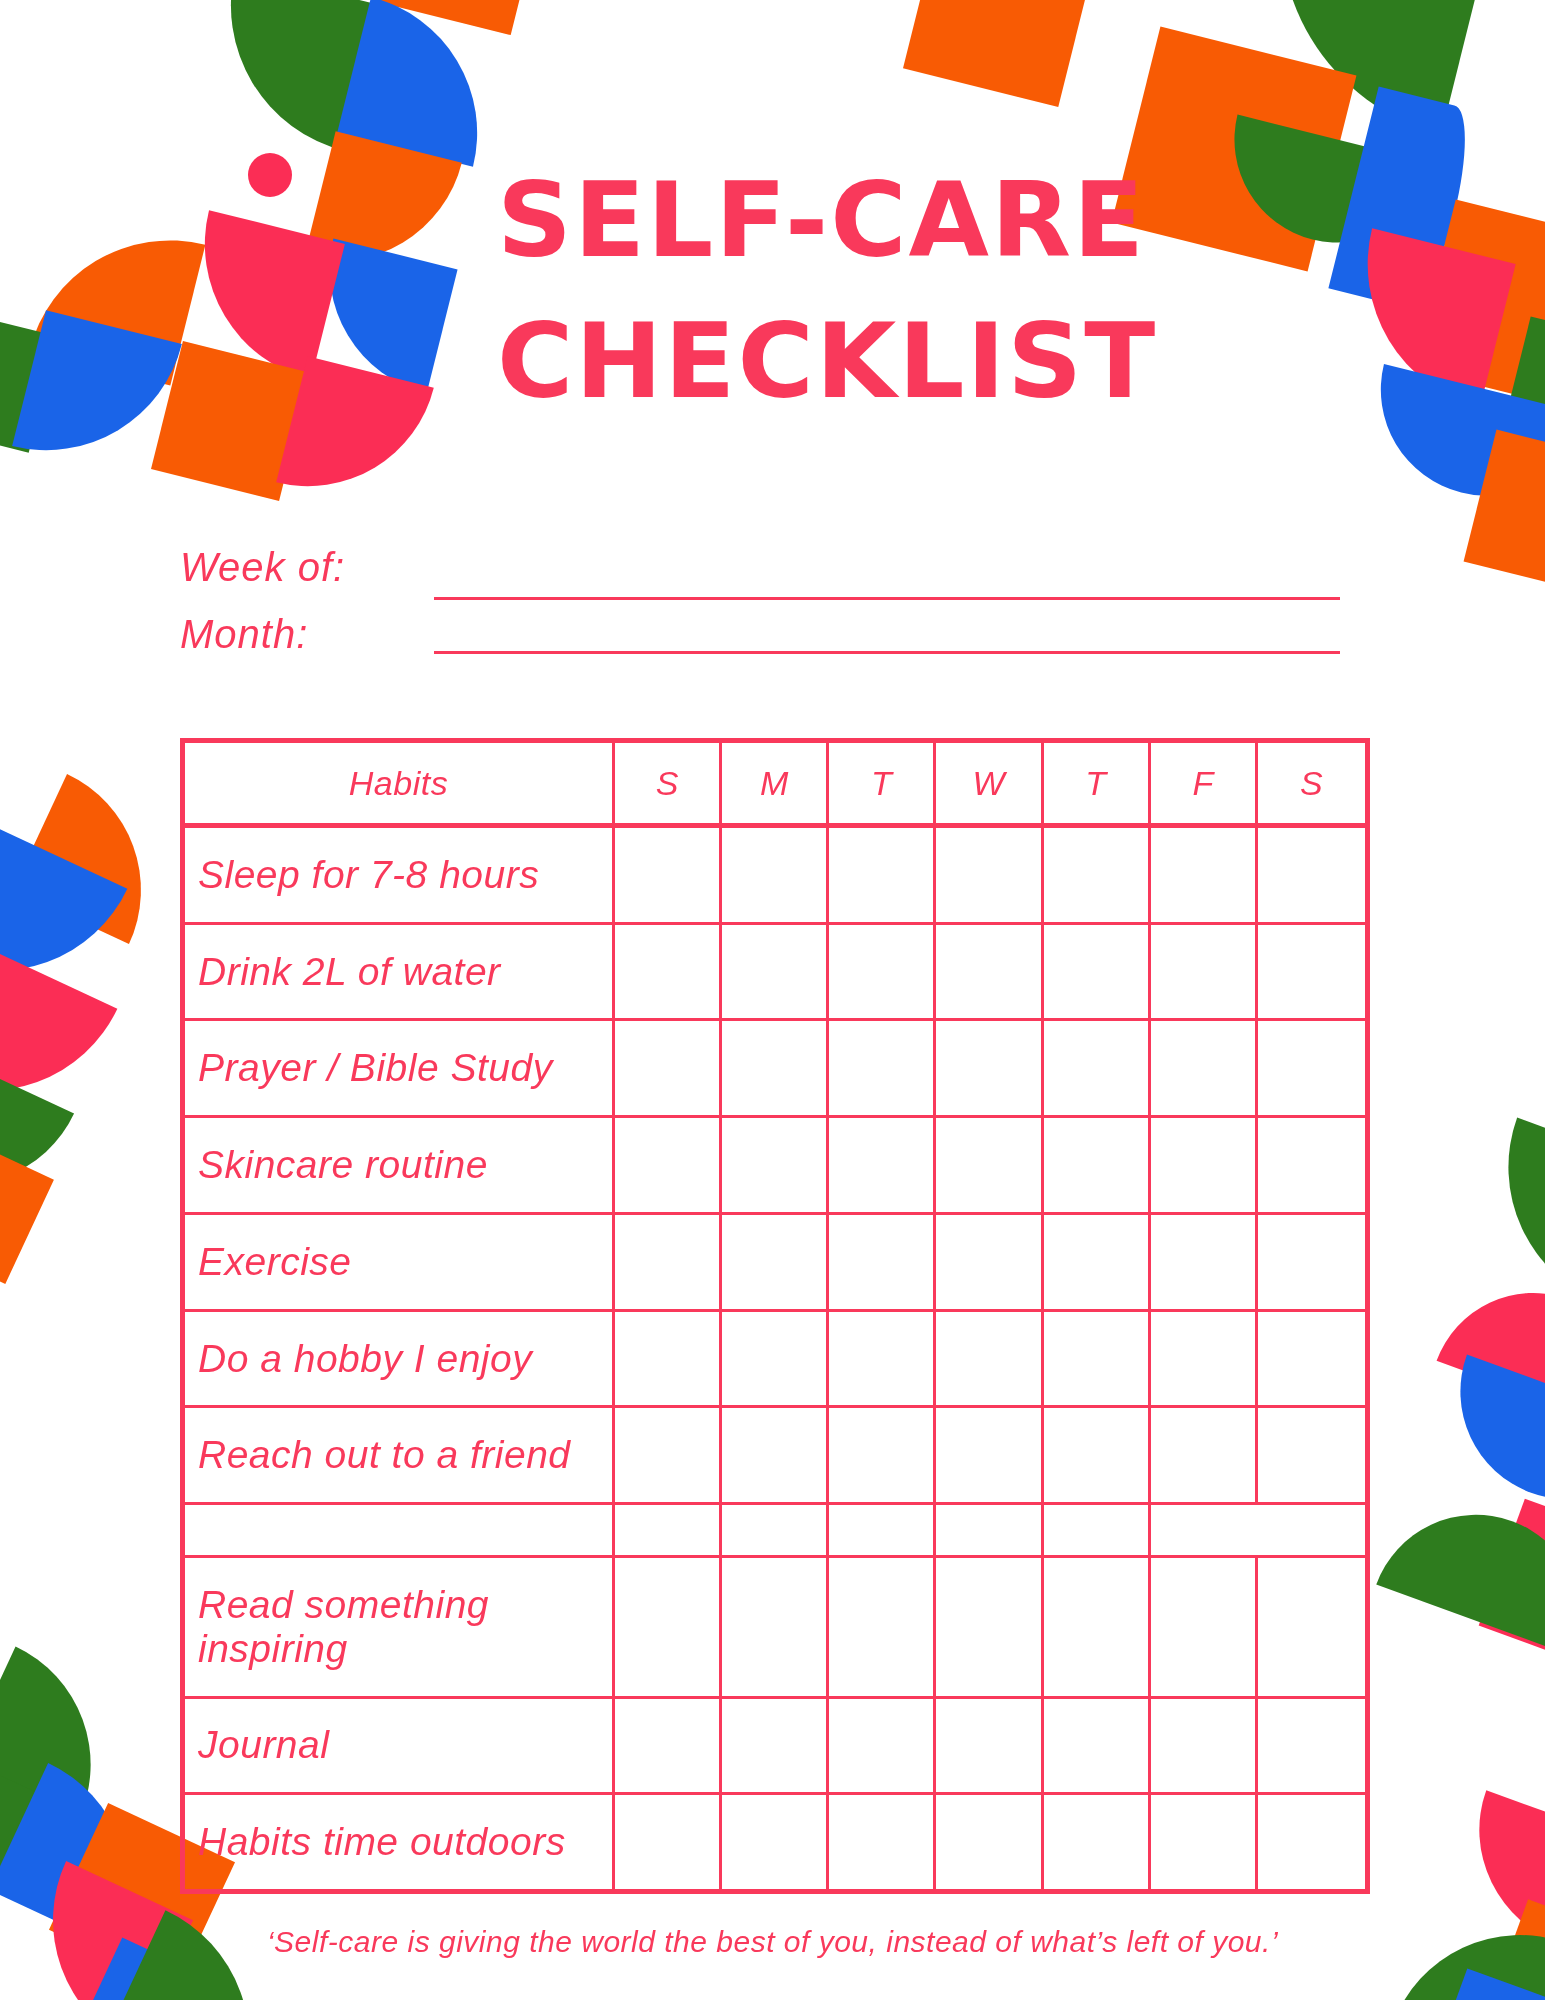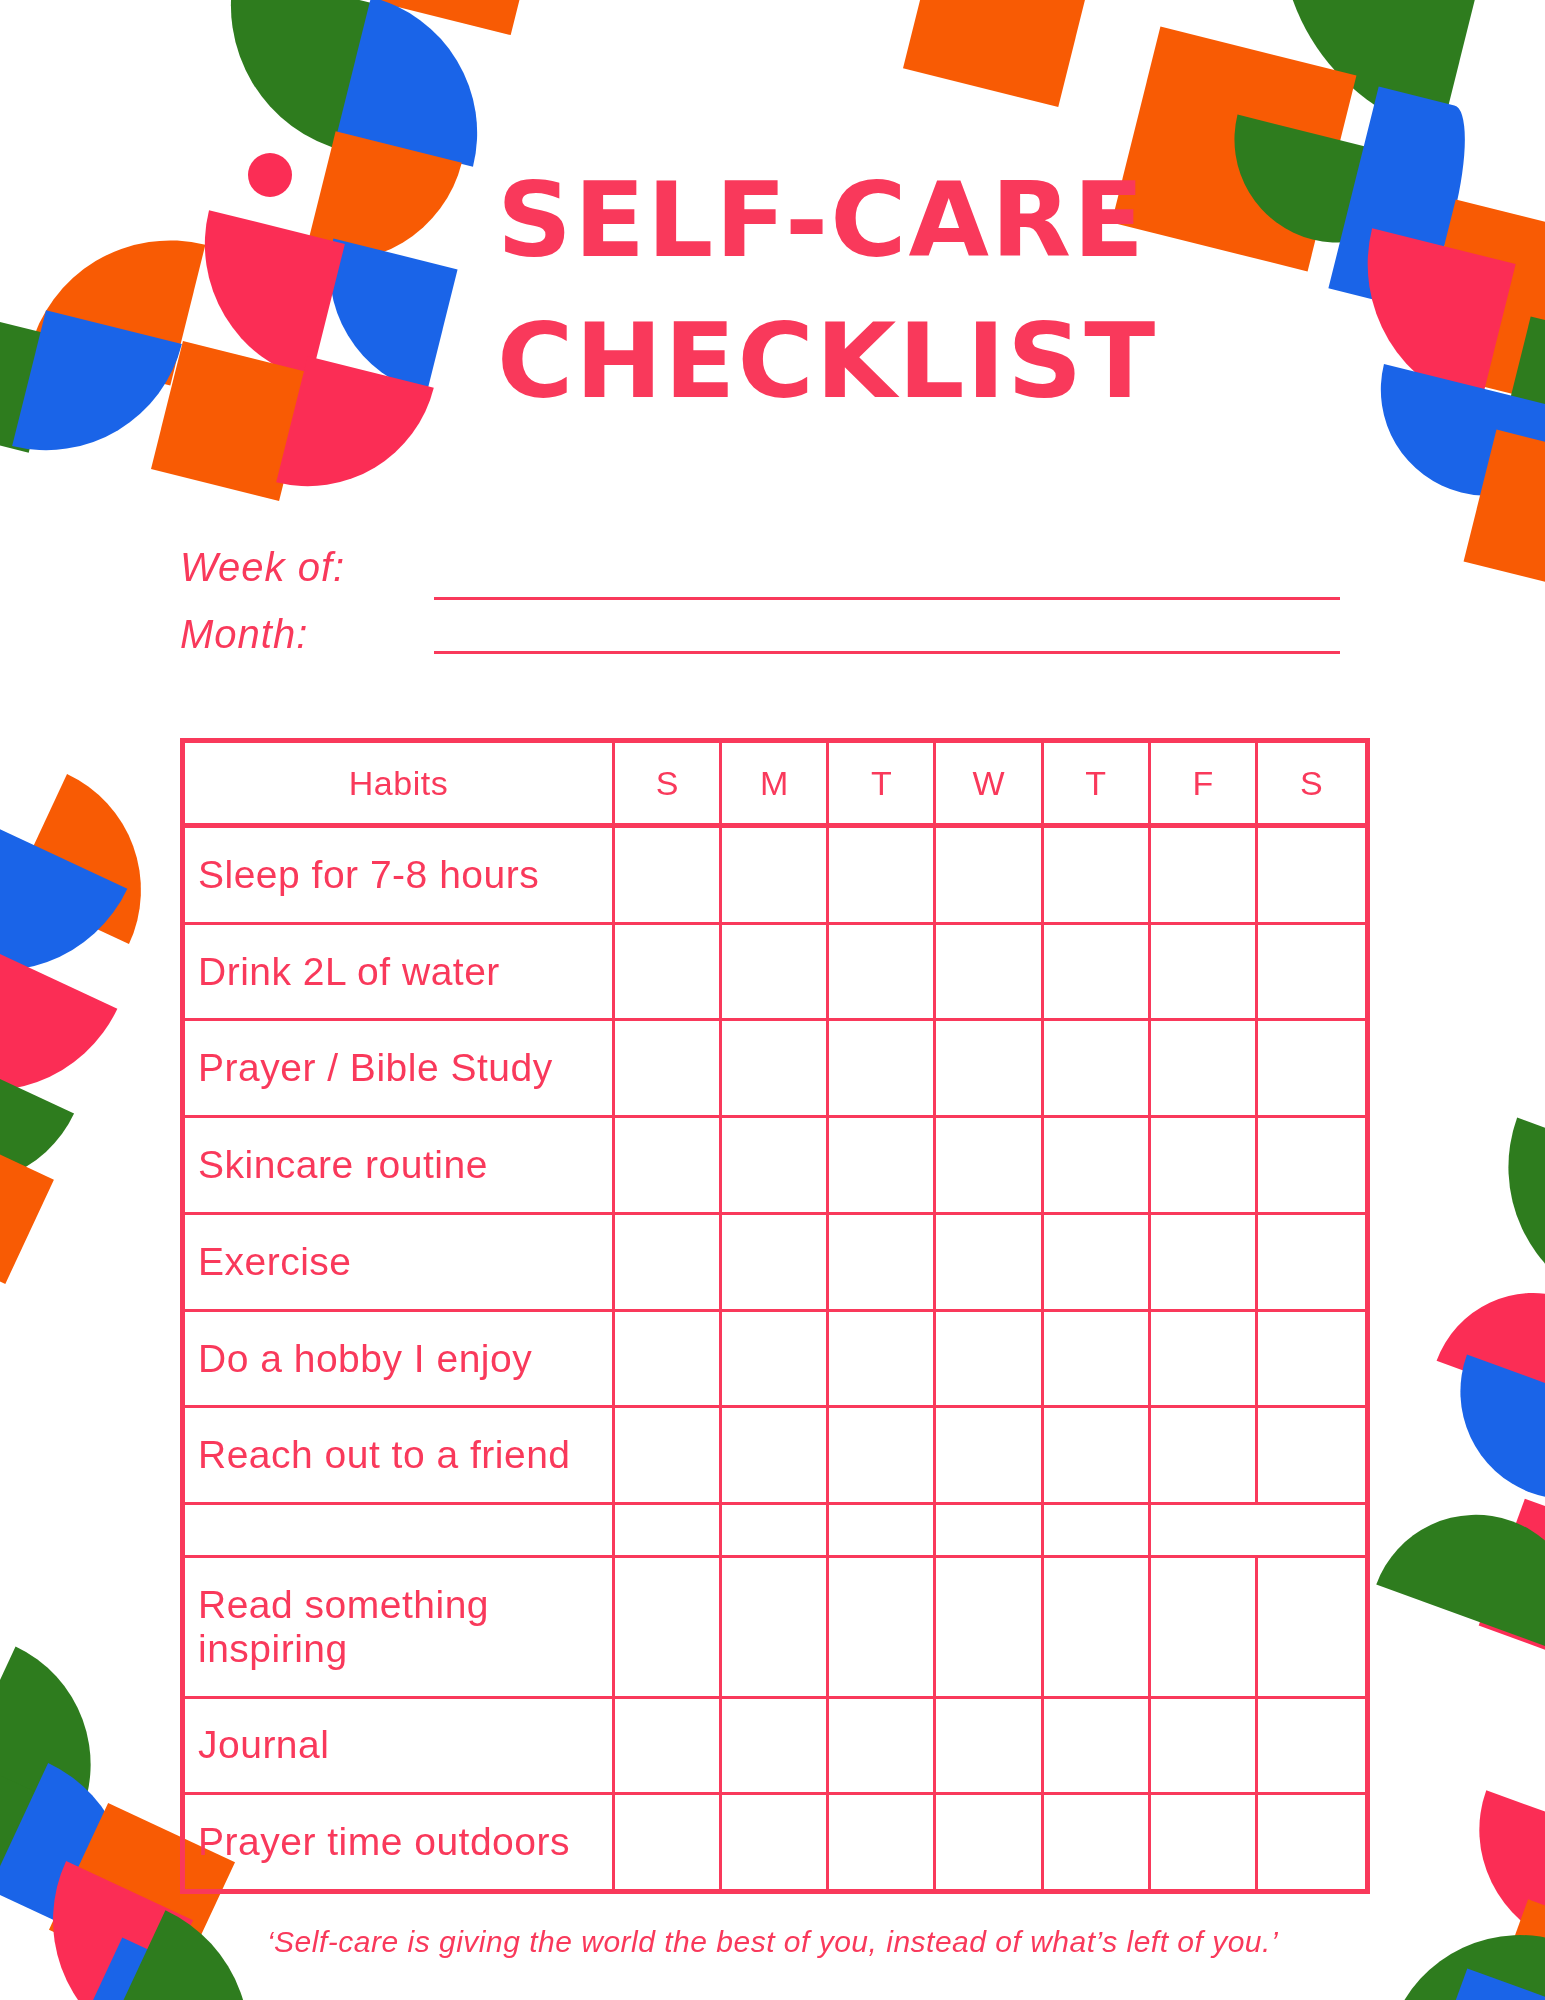--- a/index.html
+++ b/index.html
@@ -49,20 +49,21 @@
     position:absolute;left:180px;top:738px;
     width:1190px;height:1156px;
     border:5px solid var(--accent);
     box-sizing:border-box;
     display:flex;flex-direction:column;
   }
   .trow{
     display:grid;grid-template-columns:430px repeat(7,1fr);
     flex:1 1 auto;
     border-bottom:3px solid var(--accent);
+    font-style:italic;
   }
   .trow.thead{flex:0 0 80px;border-bottom:5px solid var(--accent);}
   .trow:last-child{border-bottom:none;}
   .trow > div{
     border-right:3px solid var(--accent);
     display:flex;align-items:center;
     color:var(--accent);
     box-sizing:border-box;
   }
   .trow > div:last-child{border-right:none;}
@@ -259,21 +260,21 @@
       <div class="hcell">Journal</div>
       <div class="cell"></div>
         <div class="cell"></div>
         <div class="cell"></div>
         <div class="cell"></div>
         <div class="cell"></div>
         <div class="cell"></div>
         <div class="cell"></div>
     </div>
     <div class="trow">
-      <div class="hcell">Prayer time outdoors</div>
+      <div class="hcell">Habits time outdoors</div>
       <div class="cell"></div>
         <div class="cell"></div>
         <div class="cell"></div>
         <div class="cell"></div>
         <div class="cell"></div>
         <div class="cell"></div>
         <div class="cell"></div>
     </div>
   </div>
 

